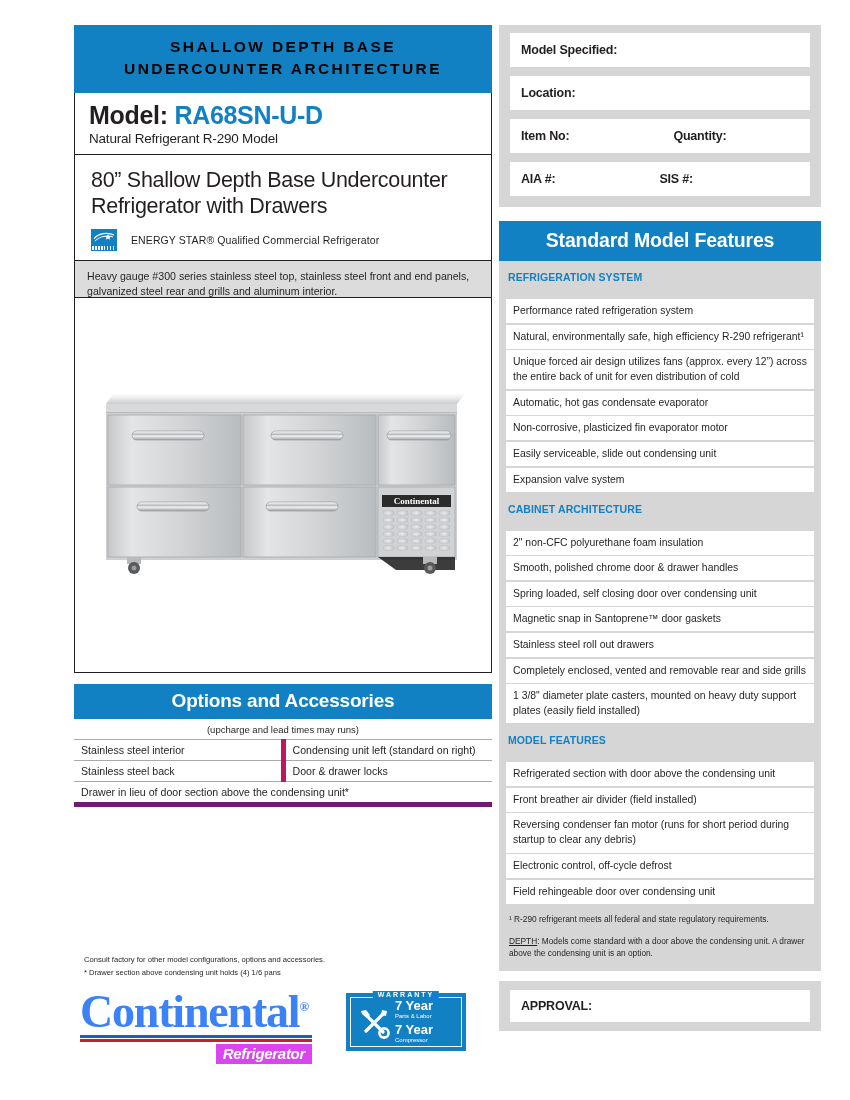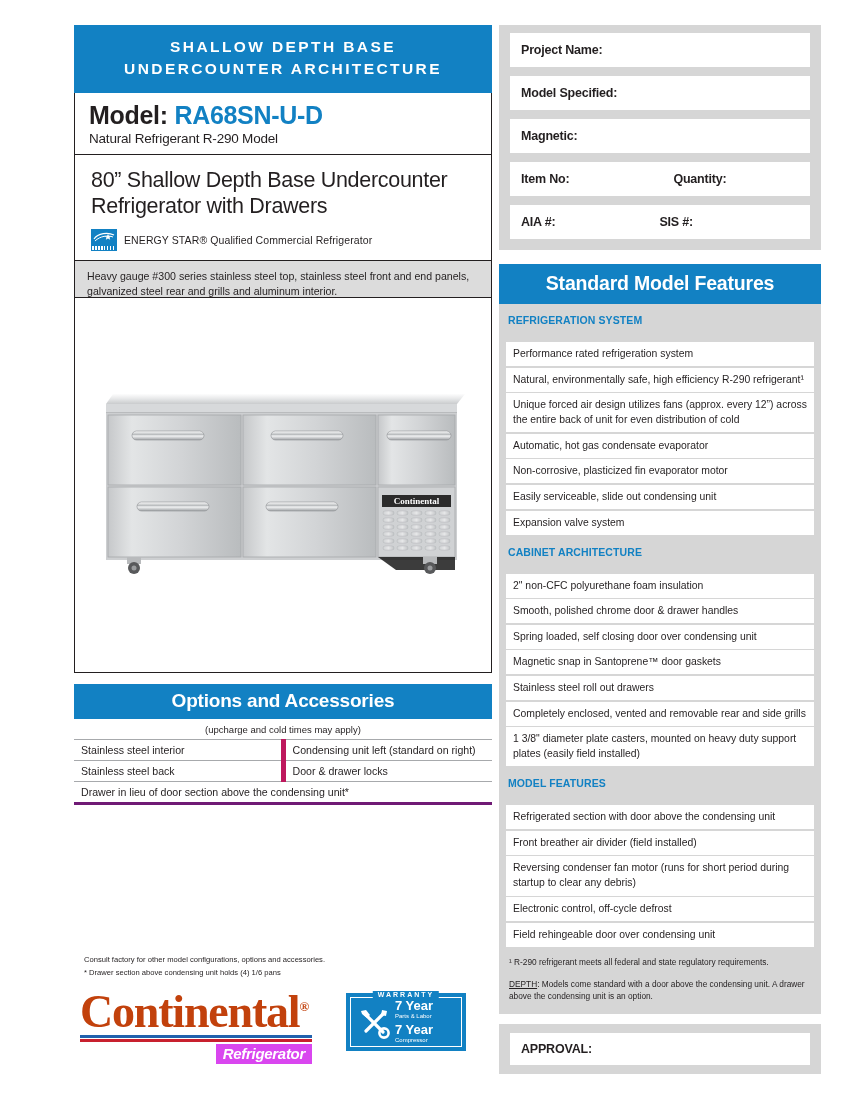--- a/index.html
+++ b/index.html
@@ -11,21 +11,21 @@
     overflow: hidden;
   }
   .page { position: relative; width: 850px; height: 1100px; }
 
   
   .left-col {
     position: absolute; left: 74px; top: 25px; width: 418px;
   }
   .blue-banner {
     background: #1281c3;
-    color: #ffffff;
+    color: #000000;
     text-align: center;
     padding: 11px 6px 12px;
     font-weight: bold;
     font-size: 15.5px;
     letter-spacing: 2.4px;
     line-height: 1.45;
   }
   .model-box {
     border: 1px solid #231f20;
     border-top: none;
@@ -41,21 +41,21 @@
   }
   .title-box {
     border: 1px solid #231f20;
     border-top: none;
     padding: 13px 16px 9px;
   }
   .prod-title {
     font-size: 21.5px; color: #231f20; line-height: 1.2; letter-spacing: -0.3px;
   }
   .estar-row {
-    display: flex; align-items: center; gap: 7px; margin-top: 9px;
+    display: flex; align-items: center; gap: 14px; margin-top: 9px;
   }
   .estar-logo {
     width: 26px; height: 22px; background: #1281c3; position: relative; flex: none;
   }
   .estar-logo .swoosh {
     position: absolute; left: 2px; top: 2px; width: 22px; height: 12px;
   }
   .estar-logo .barband {
     position: absolute; left: 1px; bottom: 1px; width: 24px; height: 4px;
     background: repeating-linear-gradient(90deg,#fff 0 1.5px,#1281c3 1.5px 3px);
@@ -85,32 +85,32 @@
   }
   .opt-table { width: 100%; border-collapse: collapse; }
   .opt-table td {
     border-top: 1px solid #a7a9ac;
     font-size: 10.6px; color: #231f20;
     padding: 4px 7px 4px;
     vertical-align: middle;
     height: 21px;
   }
   .opt-table td.divider { border-left: 5px solid #be185d; }
-  .opt-table tr.last td { border-bottom: 3px solid #701a75; }
+  .opt-table tr.last td { border-bottom: 5px solid #701a75; }
 
   
   .foot-notes {
     position: absolute; left: 84px; top: 953px; width: 330px;
     font-size: 7.6px; color: #231f20; line-height: 1.75;
   }
   
   .logo-wrap { position: absolute; left: 80px; top: 990px; width: 232px; }
   .logo-word {
     font-family: "Liberation Serif", serif;
-    font-size: 46px; font-weight: bold; color: #c2410c;
+    font-size: 46px; font-weight: bold; color: #3b82f6;
     letter-spacing: -1.2px; line-height: 0.96; position: relative; display: inline-block;
   }
   .logo-word sup { font-size: 13px; vertical-align: super; }
   .logo-rule-blue { height: 3px; background: #2061ad; margin-top: 1px; }
   .logo-rule-red { height: 3px; background: #c8202e; margin-top: 1px; }
   .logo-refrig {
     margin-top: 2px; text-align: right;
   }
   .logo-refrig span {
     display: inline-block; background: #d946ef; color: #fff;
@@ -316,21 +316,21 @@
         <circle cx="59" cy="270" r="2.5" fill="#9a9c9e"></circle>
         <rect x="348" y="259" width="14" height="7" fill="#b8babc"></rect>
         <circle cx="355" cy="270" r="6" fill="#58595b"></circle>
         <circle cx="355" cy="270" r="2.5" fill="#9a9c9e"></circle>
       </g>
     </svg>
   </div>
 
   <div class="options-wrap">
     <div class="opt-header">Options and Accessories</div>
-    <div class="opt-note">(upcharge and cold times may apply)</div>
+    <div class="opt-note">(upcharge and lead times may runs)</div>
     <table class="opt-table">
       <tbody>
           <tr>
         <td style="width:50%">Stainless steel interior</td>
         <td class="divider">Condensing unit left (standard on right)</td>
       </tr>
       <tr>
         <td>Stainless steel back</td>
         <td class="divider">Door &amp; drawer locks</td>
       </tr>
@@ -377,27 +377,24 @@
           <div class="w-small">Compressor</div>
         </div>
       </div>
     </div>
   </div>
 
   <div class="right-col">
 
     <div class="form-panel">
       <div class="form-field">
-        <span class="form-label">Project Name:</span>
+        <span class="form-label">Model Specified:</span>
       </div>
       <div class="form-field">
-        <span class="form-label">Model Specified:</span>
-      </div>
-      <div class="form-field">
-        <span class="form-label">Magnetic:</span>
+        <span class="form-label">Location:</span>
       </div>
       <div class="form-field">
         <span class="form-label">Item No:</span>
         <span class="form-label second">Quantity:</span>
       </div>
       <div class="form-field">
         <span class="form-label">AIA #:</span>
         <span class="form-label second">SIS #:</span>
       </div>
     </div>

